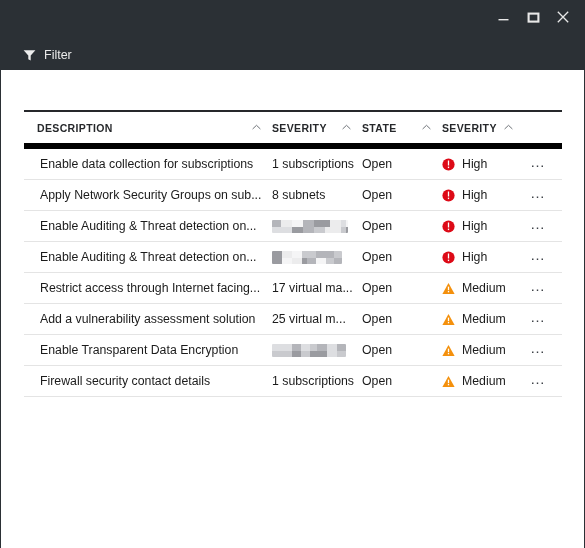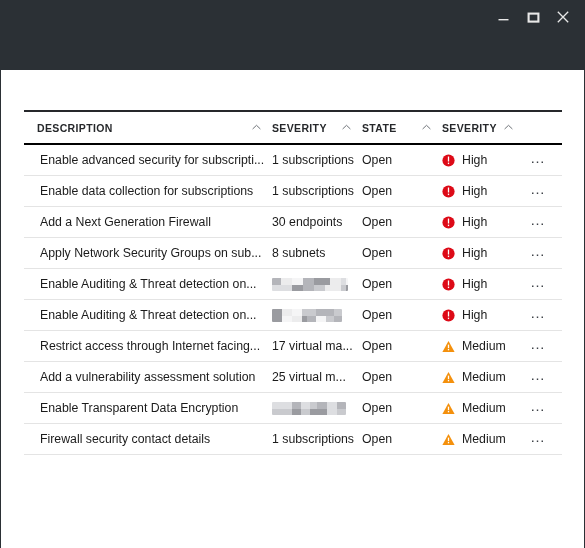--- a/index.html
+++ b/index.html
@@ -114,21 +114,21 @@
 
   thead th {
     text-align: left;
     font-size: 10.5px;
     font-weight: bold;
     color: #26282b;
     letter-spacing: 0.35px;
     padding: 0;
     height: 31px;
     vertical-align: middle;
-    border-bottom: 2px solid #000000;
+    border-bottom: 6px solid #000000;
     white-space: nowrap;
   }
   .th-inner {
     display: flex;
     align-items: center;
     justify-content: space-between;
     padding-right: 10px;
   }
   .th-label { display: inline-block; }
   .caret {
@@ -228,20 +228,28 @@
           <rect x="1.6" y="2.6" width="9.8" height="8" fill="none" stroke="#e8e8e8" stroke-width="2.1"></rect>
         </svg>
       </div>
       <div class="win-btn">
         <svg width="14" height="14" viewBox="0 0 14 14">
           <path d="M1.8 1.8 L12.2 12.2 M12.2 1.8 L1.8 12.2" stroke="#e8e8e8" stroke-width="1.3" fill="none"></path>
         </svg>
       </div>
     </div>
 
+    <div class="filter-bar">
+      <div class="filter-icon">
+        <svg width="13" height="13" viewBox="0 0 13 13">
+          <path d="M0.6 1.2 H12.4 L7.7 6.6 V11.6 L5.3 10.2 V6.6 Z" fill="#ededed"></path>
+        </svg>
+      </div>
+      <span class="filter-label">Filter</span>
+    </div>
   </div>
 
   <div class="content">
     <div class="table-wrap">
       <div class="table-top-rule"></div>
 
       <table class="grid">
         <colgroup>
           <col class="c-desc">
             <col class="c-res">
@@ -281,58 +289,22 @@
                 <svg class="caret" viewBox="0 0 11 11">
                   <path d="M1.6 7 L5.5 3.3 L9.4 7" stroke="#555a60" stroke-width="1" fill="none"></path>
                 </svg>
               </div>
             </th>
             <th></th>
           </tr>
         </thead>
         <tbody id="rows-body">
             <tr>
-              <td class="c-description">Enable advanced security for subscripti...</td>
-              <td class="c-resource">1 subscriptions</td>
-              <td class="c-state">Open</td>
-              <td class="c-severity">
-                <span class="sev-cell">
-                  <span class="sev-icon">
-                    <svg width="13" height="13" viewBox="0 0 13 13">
-                      <circle cx="6.5" cy="6.5" r="6.1" fill="#dd0a17"></circle>
-                      <rect x="5.85" y="2.5" width="1.3" height="5" fill="#ffffff"></rect>
-                      <rect x="5.85" y="8.6" width="1.3" height="1.5" fill="#ffffff"></rect>
-                    </svg>
-                  </span>
-                  <span class="sev-text">High</span>
-                </span>
-              </td>
-              <td class="c-actions"><span class="ellipsis-btn">…</span></td>
-            </tr>
-            <tr>
               <td class="c-description">Enable data collection for subscriptions</td>
               <td class="c-resource">1 subscriptions</td>
-              <td class="c-state">Open</td>
-              <td class="c-severity">
-                <span class="sev-cell">
-                  <span class="sev-icon">
-                    <svg width="13" height="13" viewBox="0 0 13 13">
-                      <circle cx="6.5" cy="6.5" r="6.1" fill="#dd0a17"></circle>
-                      <rect x="5.85" y="2.5" width="1.3" height="5" fill="#ffffff"></rect>
-                      <rect x="5.85" y="8.6" width="1.3" height="1.5" fill="#ffffff"></rect>
-                    </svg>
-                  </span>
-                  <span class="sev-text">High</span>
-                </span>
-              </td>
-              <td class="c-actions"><span class="ellipsis-btn">…</span></td>
-            </tr>
-            <tr>
-              <td class="c-description">Add a Next Generation Firewall</td>
-              <td class="c-resource">30 endpoints</td>
               <td class="c-state">Open</td>
               <td class="c-severity">
                 <span class="sev-cell">
                   <span class="sev-icon">
                     <svg width="13" height="13" viewBox="0 0 13 13">
                       <circle cx="6.5" cy="6.5" r="6.1" fill="#dd0a17"></circle>
                       <rect x="5.85" y="2.5" width="1.3" height="5" fill="#ffffff"></rect>
                       <rect x="5.85" y="8.6" width="1.3" height="1.5" fill="#ffffff"></rect>
                     </svg>
                   </span>

